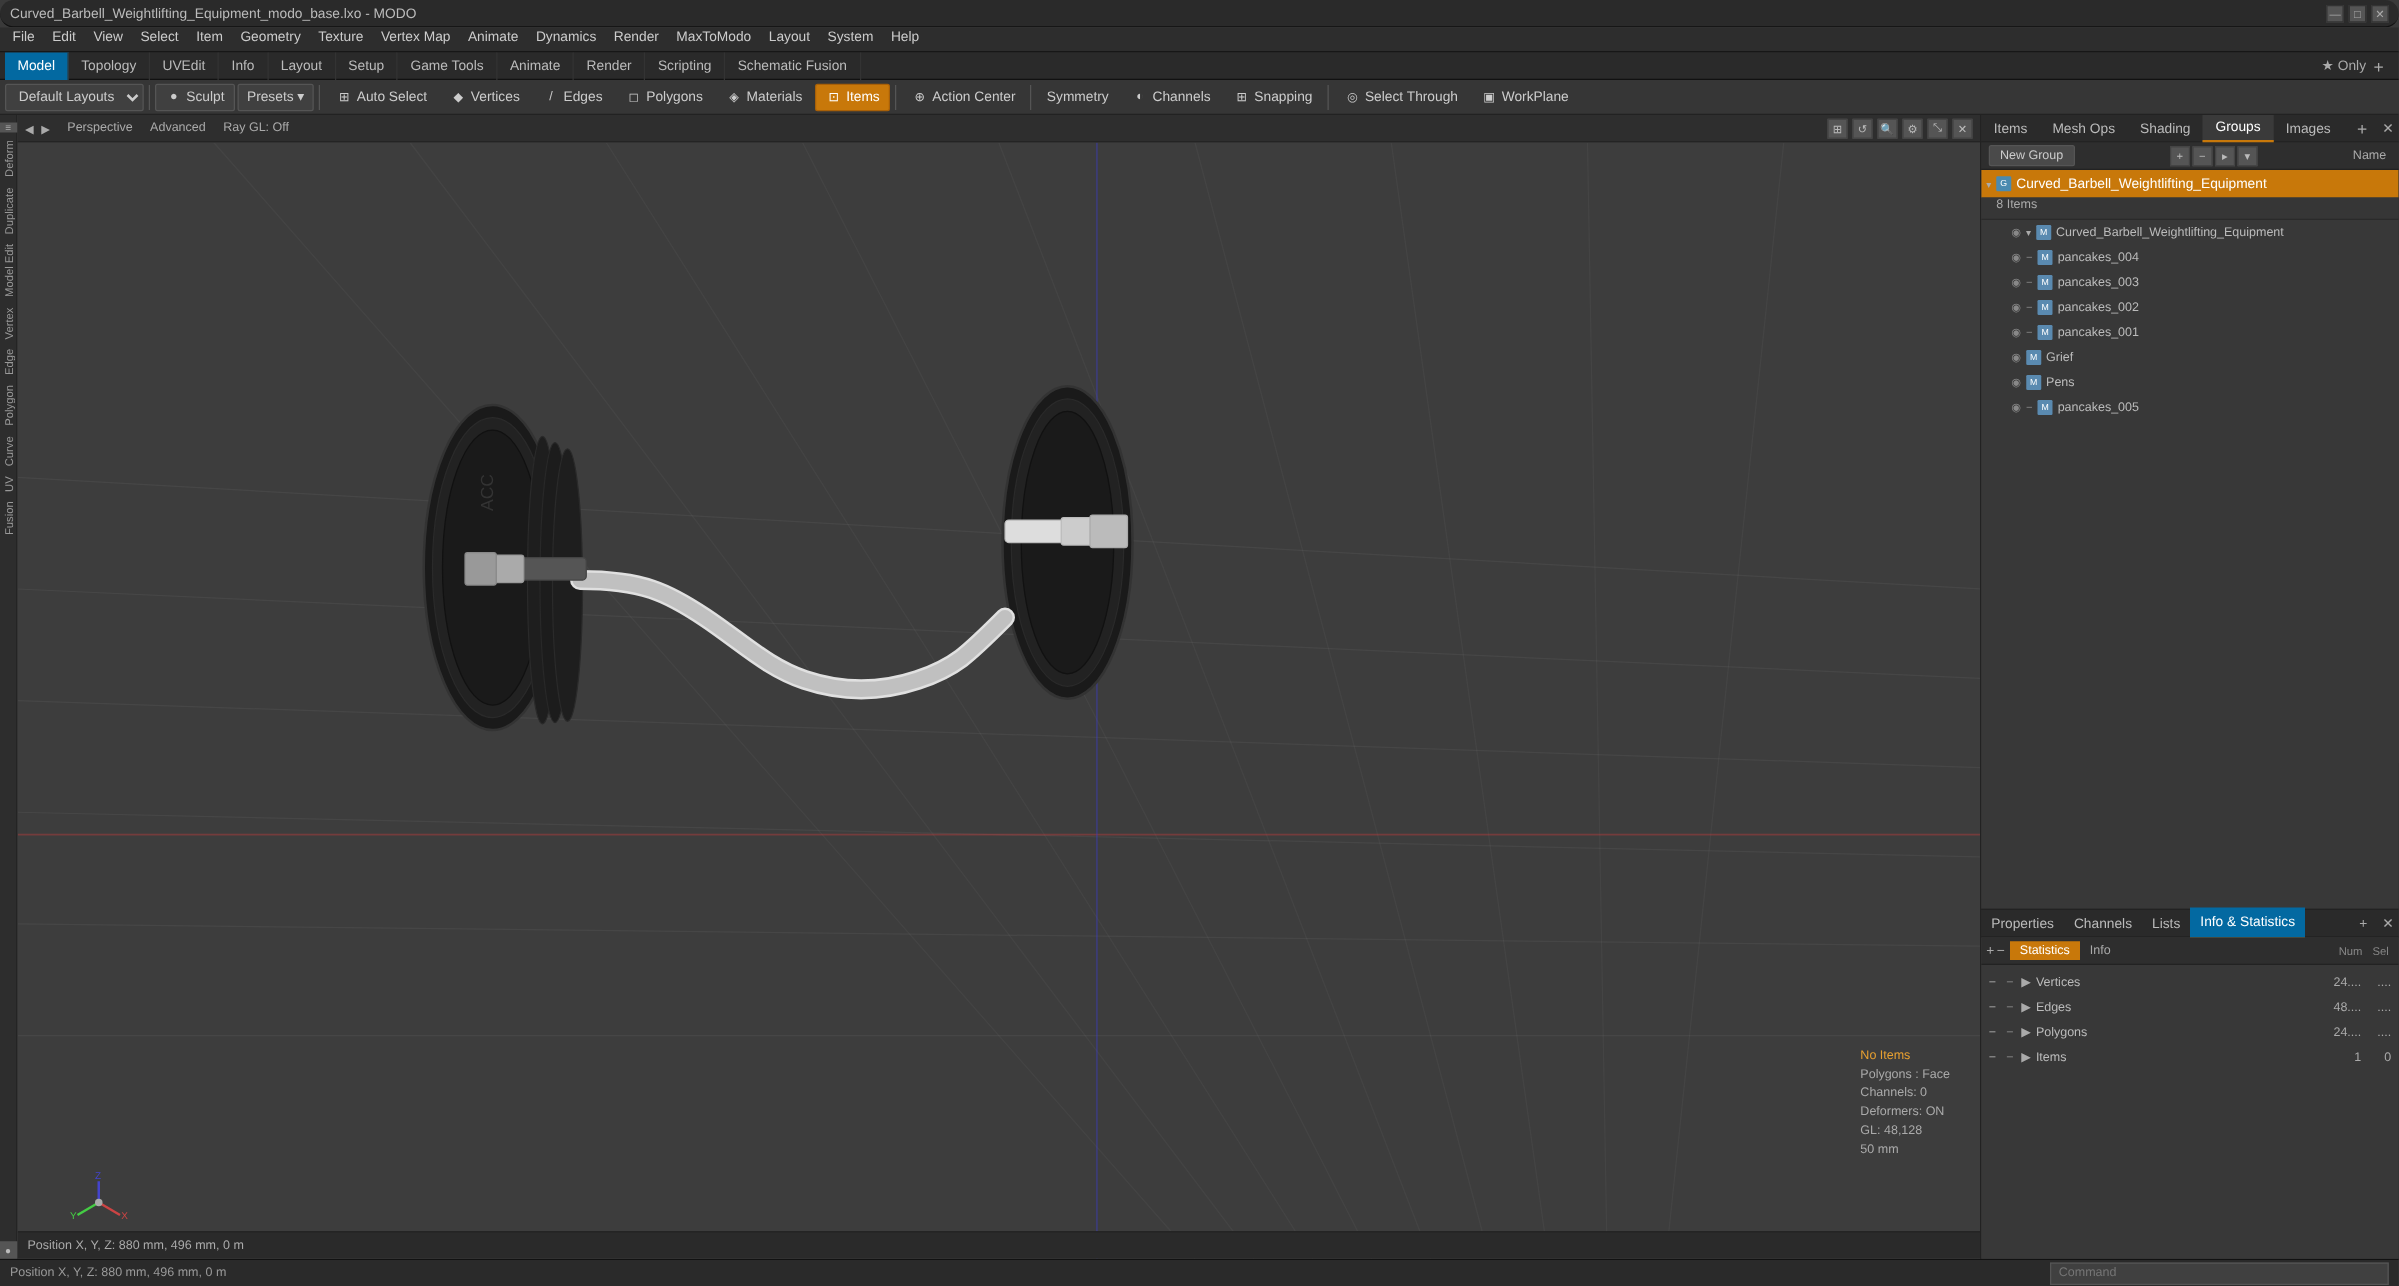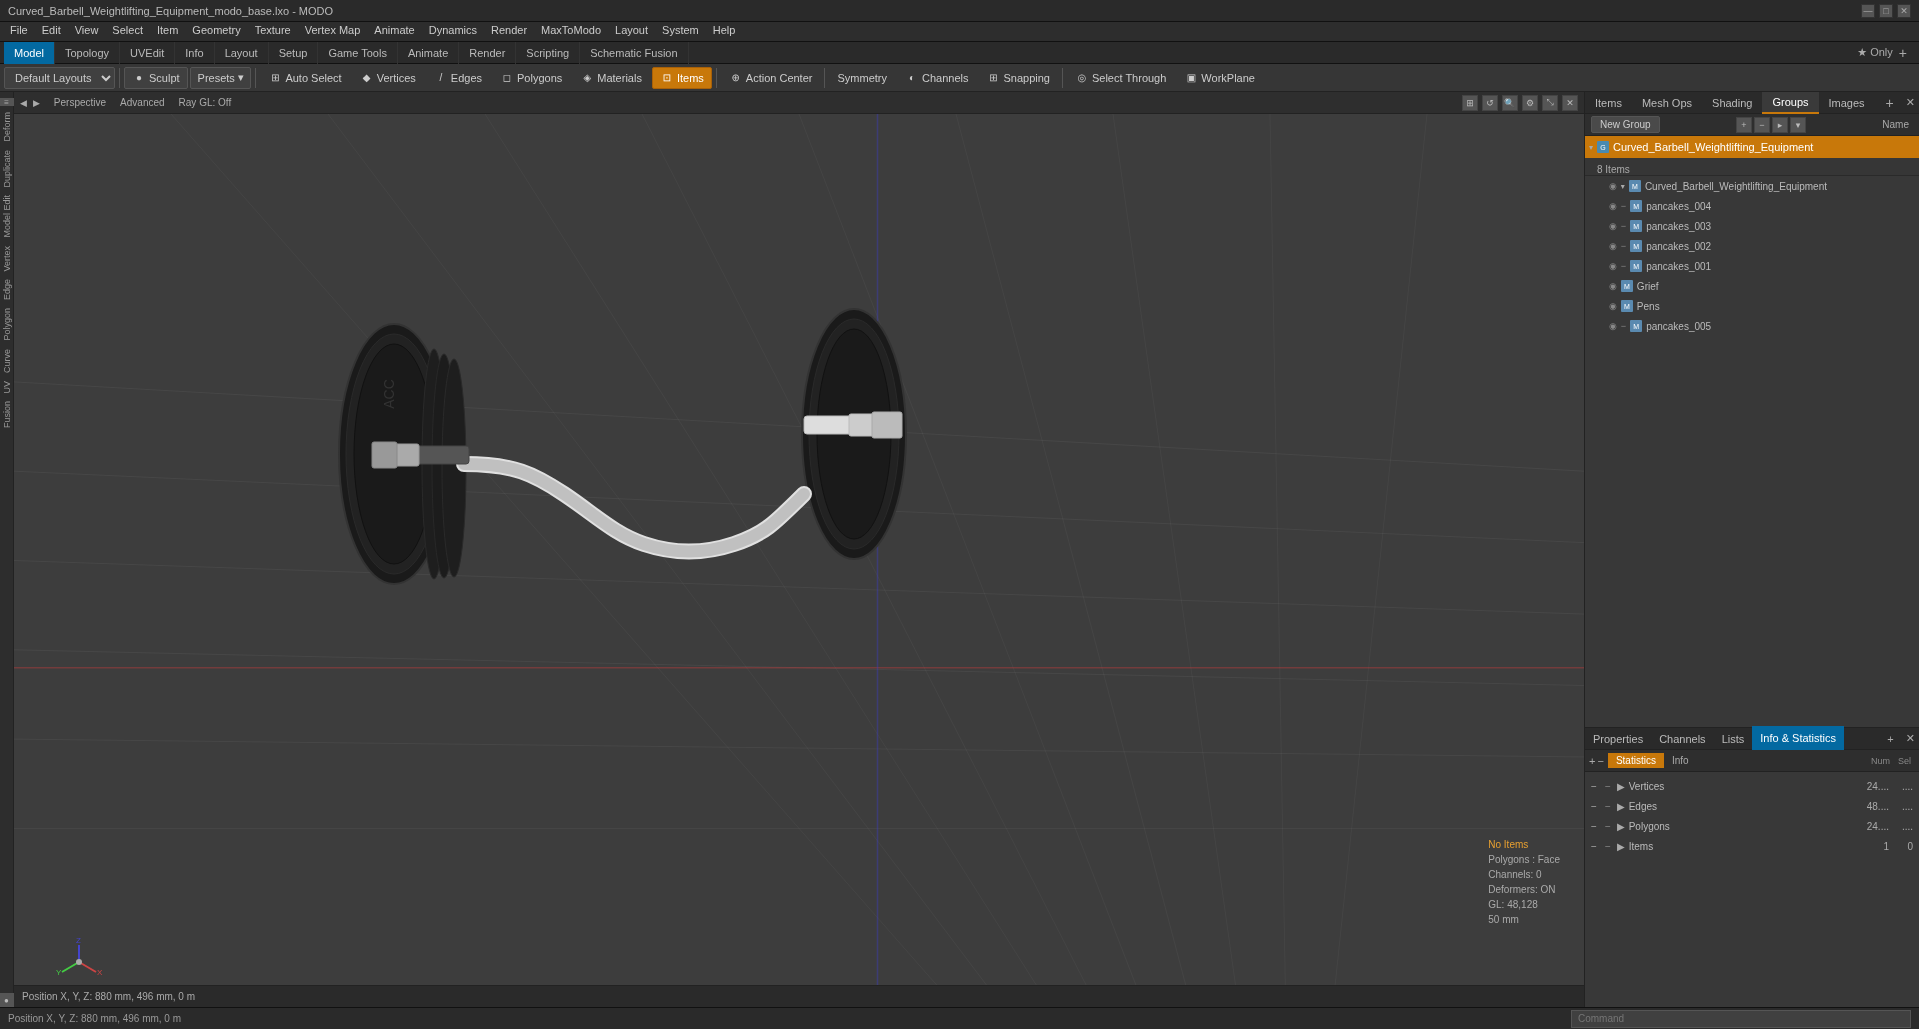--- a/index.html
+++ b/index.html
@@ -16,20 +16,21 @@
 
     
     #title-bar {
       height: 22px;
       background: #2a2a2a;
       display: flex;
       align-items: center;
       justify-content: space-between;
       padding: 0 8px;
       border-bottom: 1px solid #111;
+      border-radius: 11px;
     }
     #title-text {
       color: #bbb;
       font-size: 11px;
     }
     #window-controls {
       display: flex;
       gap: 4px;
     }
     .win-btn {
@@ -494,21 +495,21 @@
       align-items: center;
       gap: 4px;
     }
     #command-input {
       background: #404040;
       border: 1px solid #555;
       color: #ccc;
       padding: 1px 6px;
       font-size: 10px;
       height: 18px;
-      width: 340px;
+      width: 271px;
     }
   </style>
 </head>
 <body>
 
 <div id="title-bar">
   <span id="title-text">Curved_Barbell_Weightlifting_Equipment_modo_base.lxo - MODO</span>
   <div id="window-controls">
     <div class="win-btn">—</div>
     <div class="win-btn">□</div>
@@ -778,21 +779,21 @@
       <span id="scene-name-col">Name</span>
     </div>
 
     <div id="scene-list">
 
       <div class="scene-group-header selected">
         <span class="expand-icon">▾</span>
         <div style="width:12px;height:12px;background:#4a8ab0;border-radius:1px;display:flex;align-items:center;justify-content:center;font-size:7px;color:#fff;flex-shrink:0;">G</div>
         <span>Curved_Barbell_Weightlifting_Equipment</span>
       </div>
-      <div style="padding-left:12px;font-size:10px;color:#aaa;height:18px;display:flex;align-items:flex-end;background:#363636;border-bottom:1px solid #2a2a2a;">
+      <div style="padding-left:12px;font-size:10px;color:#aaa;height:18px;display:flex;align-items:flex-start;background:#363636;border-bottom:1px solid #2a2a2a;">
         <span>8 Items</span>
       </div>
 
       <div class="scene-item">
         <span class="eye-icon">◉</span>
         <span class="expand-icon">▾</span>
         <div class="scene-item-icon">M</div>
         <span>Curved_Barbell_Weightlifting_Equipment</span>
       </div>
 

